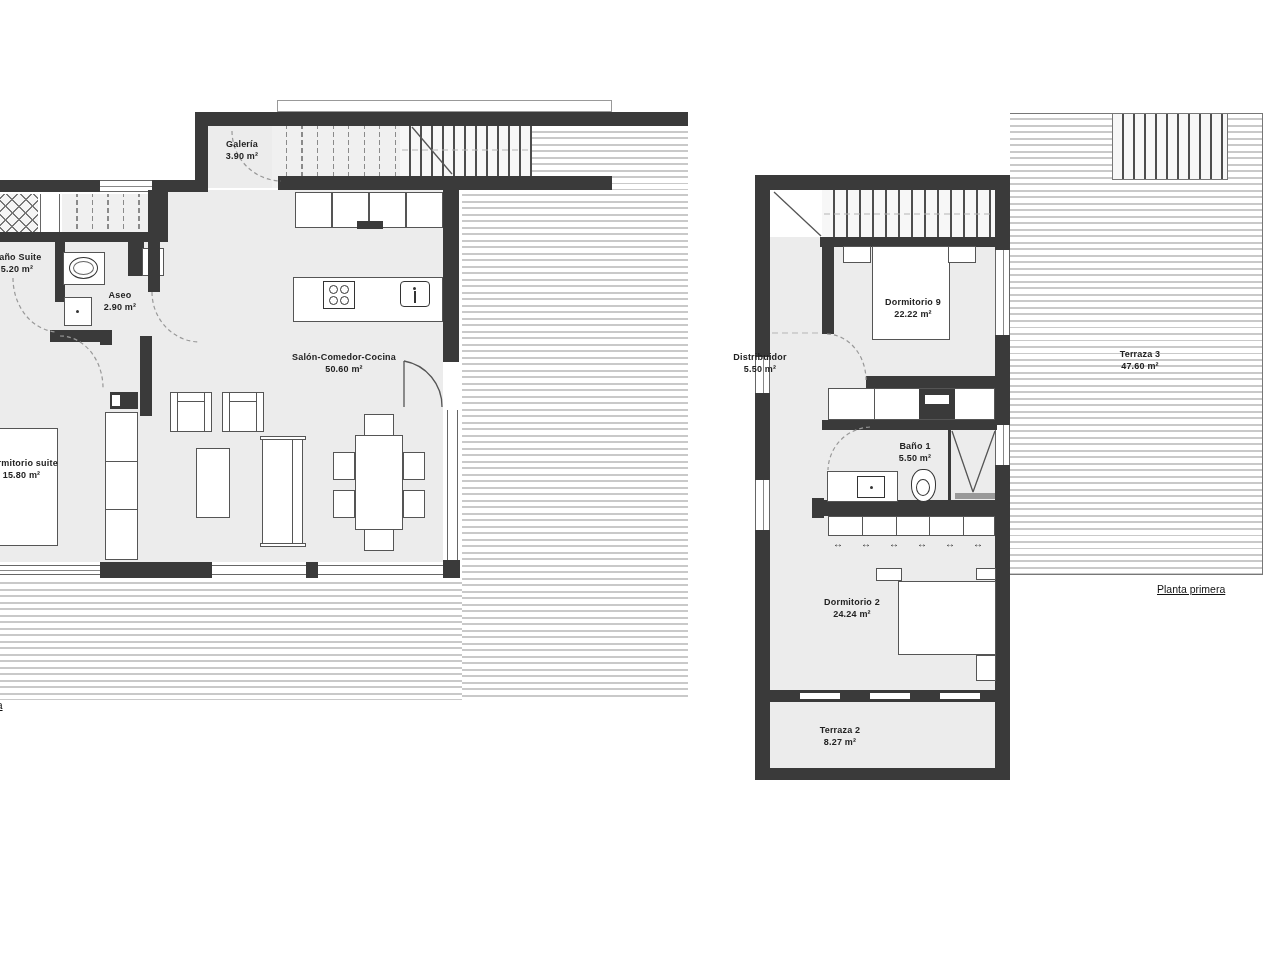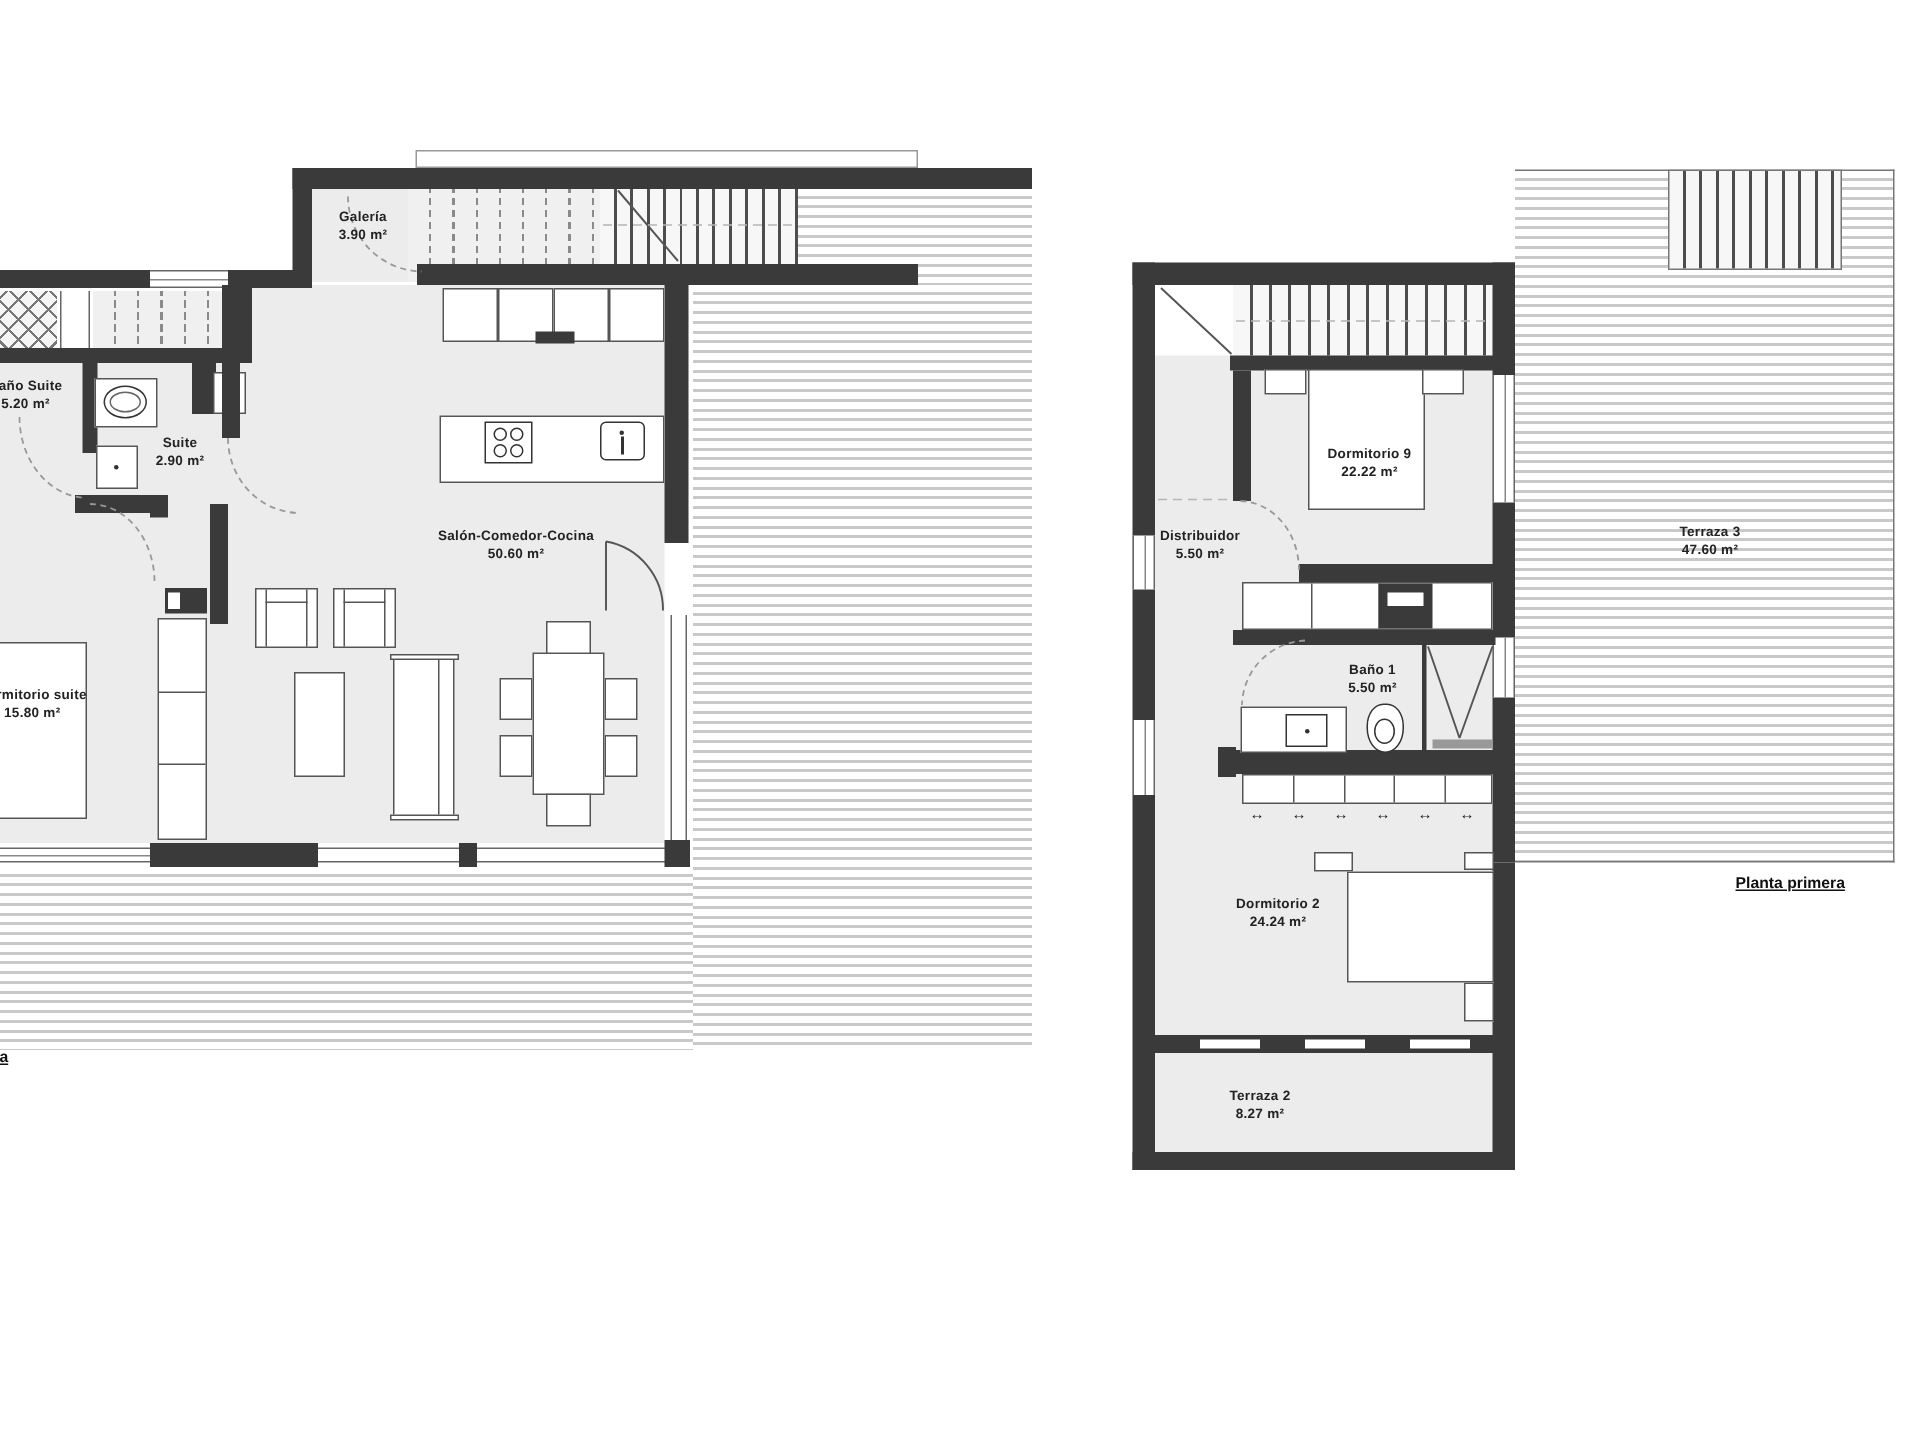--- a/index.html
+++ b/index.html
@@ -17,21 +17,21 @@
   .hatchx{background-color:#f5f5f5;
           background-image:repeating-linear-gradient(45deg,transparent 0 8px,#777 8px 9.5px),
                            repeating-linear-gradient(-45deg,transparent 0 8px,#777 8px 9.5px);}
   .furn{background:#fff;border:1.5px solid #555;}
   .glassh{background:#fff;border-top:1.5px solid #666;border-bottom:1.5px solid #666;}
   .glassv{background:#fff;border-left:1.5px solid #666;border-right:1.5px solid #666;}
   .midlineh{position:absolute;left:0;right:0;top:50%;height:1px;background:#888;}
   .midlinev{position:absolute;top:0;bottom:0;left:50%;width:1px;background:#888;}
   .lbl{font-size:9px;line-height:1.3;font-weight:700;color:#222;text-align:center;
        letter-spacing:.2px;white-space:nowrap;}
-  .title{font-size:10.5px;line-height:1.2;font-weight:700;color:#111;
+  .title{font-size:10.5px;line-height:1.2;font-weight:400;color:#111;
          text-decoration:underline;white-space:nowrap;}
   .dot{position:absolute;width:3px;height:3px;background:#333;border-radius:50%;}
   .hob{display:flex;flex-wrap:wrap;align-content:center;justify-content:center;gap:2px;padding:2px;}
   .hob span{width:9px;height:9px;border:1.5px solid #333;border-radius:50%;background:#fff;box-sizing:border-box;}
   .arrow{position:absolute;font-size:10px;line-height:10px;color:#222;font-weight:700;}
   svg.overlay{position:absolute;left:0;top:0;pointer-events:none;}
   .dash{fill:none;stroke:#999;stroke-width:1.2;stroke-dasharray:4 3;}
   .solidln{fill:none;stroke:#555;stroke-width:1.3;}
   .faint{fill:none;stroke:#b5b5b5;stroke-width:1;stroke-dasharray:6 4;}
 </style>
@@ -233,42 +233,42 @@
     <path class="dash" d="M827 334 A40 46 0 0 1 866 380"></path>
     <path class="dash" d="M870 427 A44 44 0 0 0 828 470"></path>
     <path class="solidln" d="M952 431 L973 492 M995 431 L973 492"></path>
   </svg>
 
   <div class="abs lbl" style="left:-37px;top:252px;width:108px">
     <div>Baño Suite</div>
     <div>5.20 m²</div>
   </div>
   <div class="abs lbl" style="left:94px;top:290px;width:52px">
-    <div>Suite</div>
+    <div>Aseo</div>
     <div>2.90 m²</div>
   </div>
   <div class="abs lbl" style="left:212px;top:139px;width:60px">
     <div>Galería</div>
     <div>3.90 m²</div>
   </div>
   <div class="abs lbl" style="left:282px;top:352px;width:124px">
     <div>Salón-Comedor-Cocina</div>
     <div>50.60 m²</div>
   </div>
   <div class="abs lbl" style="left:-41px;top:458px;width:125px">
     <div>Dormitorio suite</div>
     <div>15.80 m²</div>
   </div>
   <div class="abs title" style="left:-50px;top:699px;width:64px">Planta baja</div>
 
   <div class="abs lbl" style="left:858px;top:297px;width:110px">
     <div>Dormitorio 9</div>
     <div>22.22 m²</div>
   </div>
-  <div class="abs lbl" style="left:758px;top:352px;width:84px">
+  <div class="abs lbl" style="left:718px;top:352px;width:84px">
     <div>Distribuidor</div>
     <div>5.50 m²</div>
   </div>
   <div class="abs lbl" style="left:879px;top:441px;width:72px">
     <div>Baño 1</div>
     <div>5.50 m²</div>
   </div>
   <div class="abs lbl" style="left:1083px;top:349px;width:114px">
     <div>Terraza 3</div>
     <div>47.60 m²</div>

